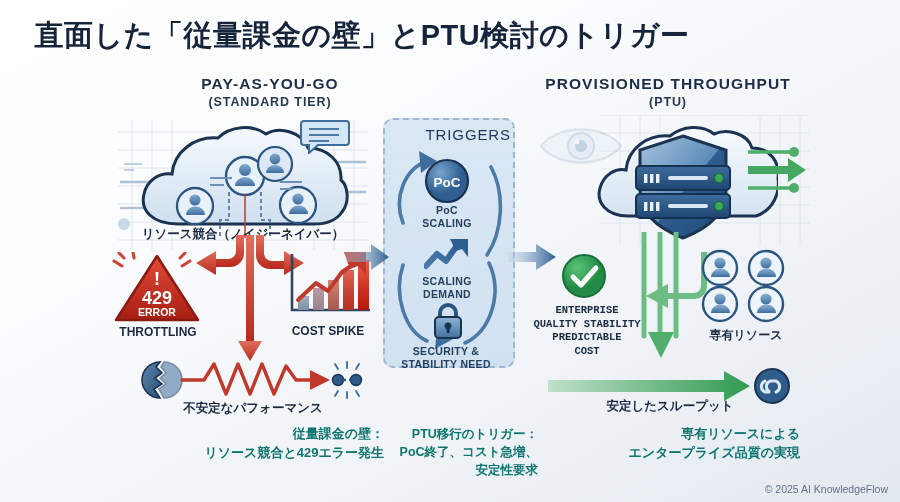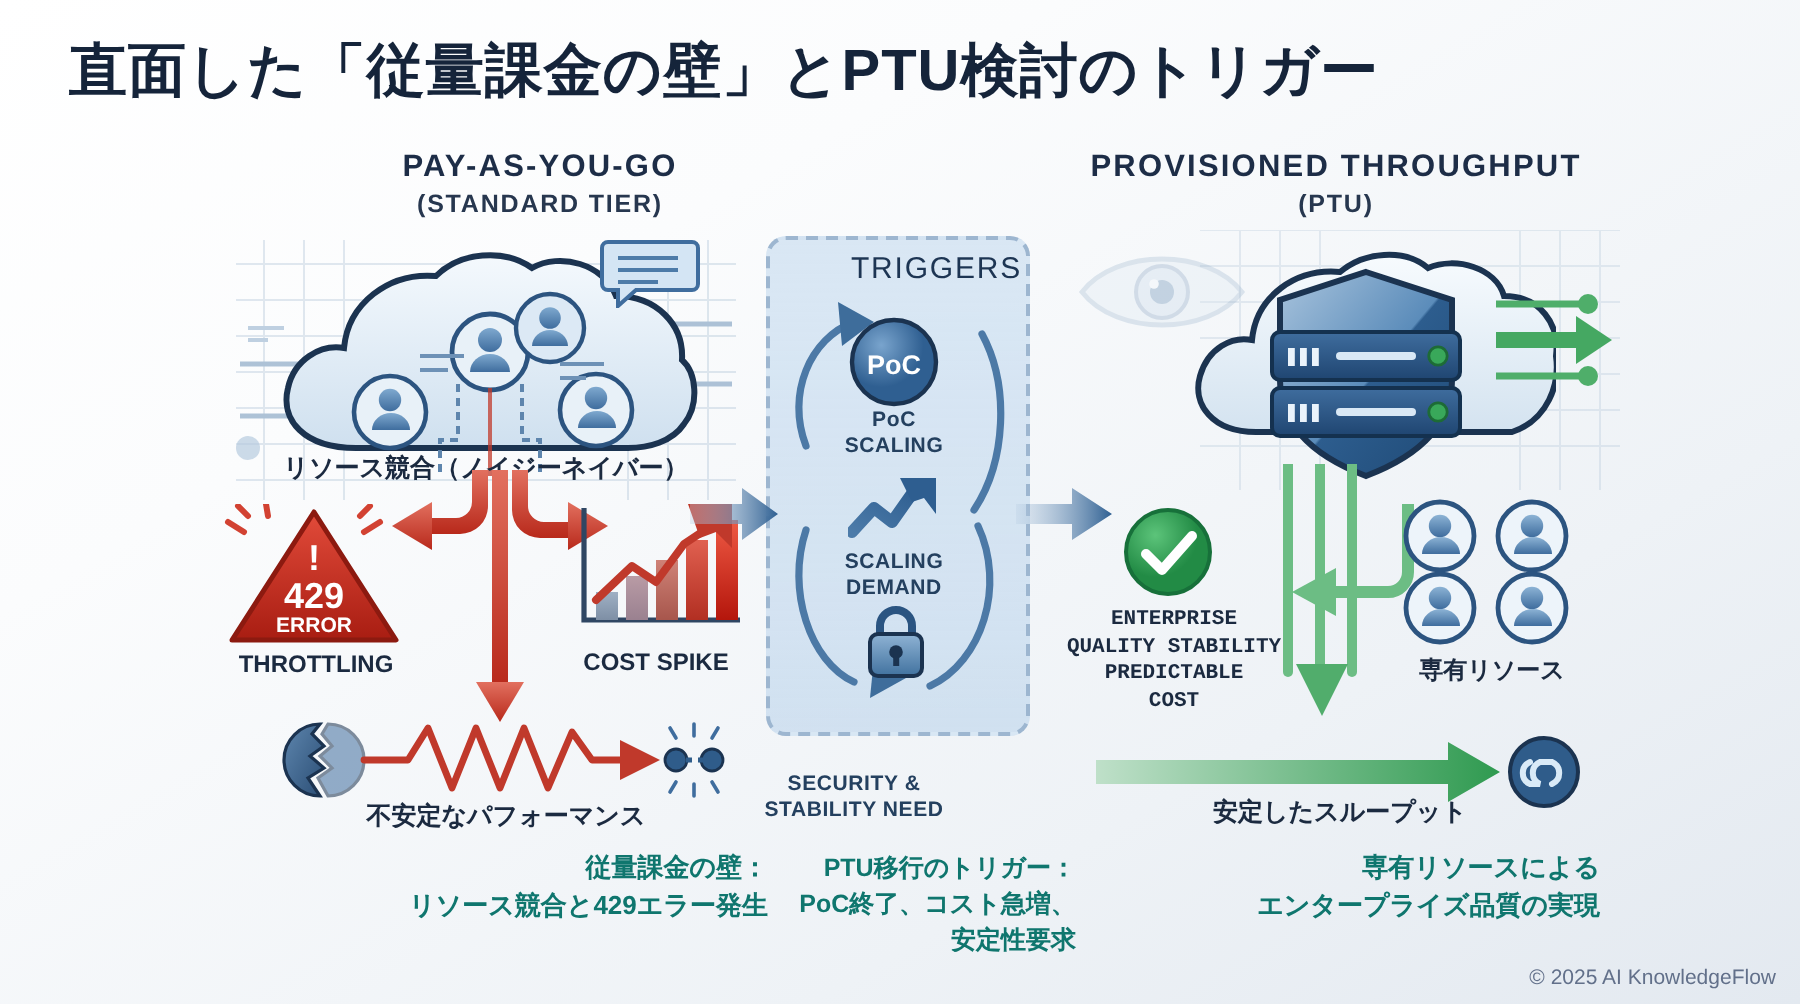--- a/index.html
+++ b/index.html
@@ -53,21 +53,21 @@
     background:linear-gradient(180deg,rgba(214,229,243,.92),rgba(196,217,237,.72));
     border:2px dashed #9db6d0;border-radius:10px;
   }
   #trig-title{position:absolute;left:383px;top:126px;width:128px;text-align:right;
     font-size:15px;font-weight:normal;letter-spacing:.9px;color:#1d3553;}
   #trig-cycle{position:absolute;left:383px;top:145px;width:128px;height:215px;}
   .tlab{position:absolute;width:128px;text-align:center;font-size:10.5px;font-weight:bold;
     color:#24405f;line-height:1.2;letter-spacing:.3px;}
   #tlab1{left:383px;top:204px;}
   #tlab2{left:383px;top:275px;}
-  #tlab3{left:363px;top:345px;margin-top:41px;}
+  #tlab3{left:382px;top:345px;}
   #poc-circle{position:absolute;left:424px;top:158px;width:46px;height:46px;}
   #scale-ico{position:absolute;left:424px;top:236px;width:46px;height:34px;}
   #lock-ico{position:absolute;left:432px;top:302px;width:32px;height:38px;}
 
   
   #arr-in{position:absolute;left:345px;top:244px;width:44px;height:26px;}
   #arr-out{position:absolute;left:508px;top:244px;width:48px;height:26px;}
 
   
   #green-out{position:absolute;left:748px;top:142px;width:62px;height:56px;}

